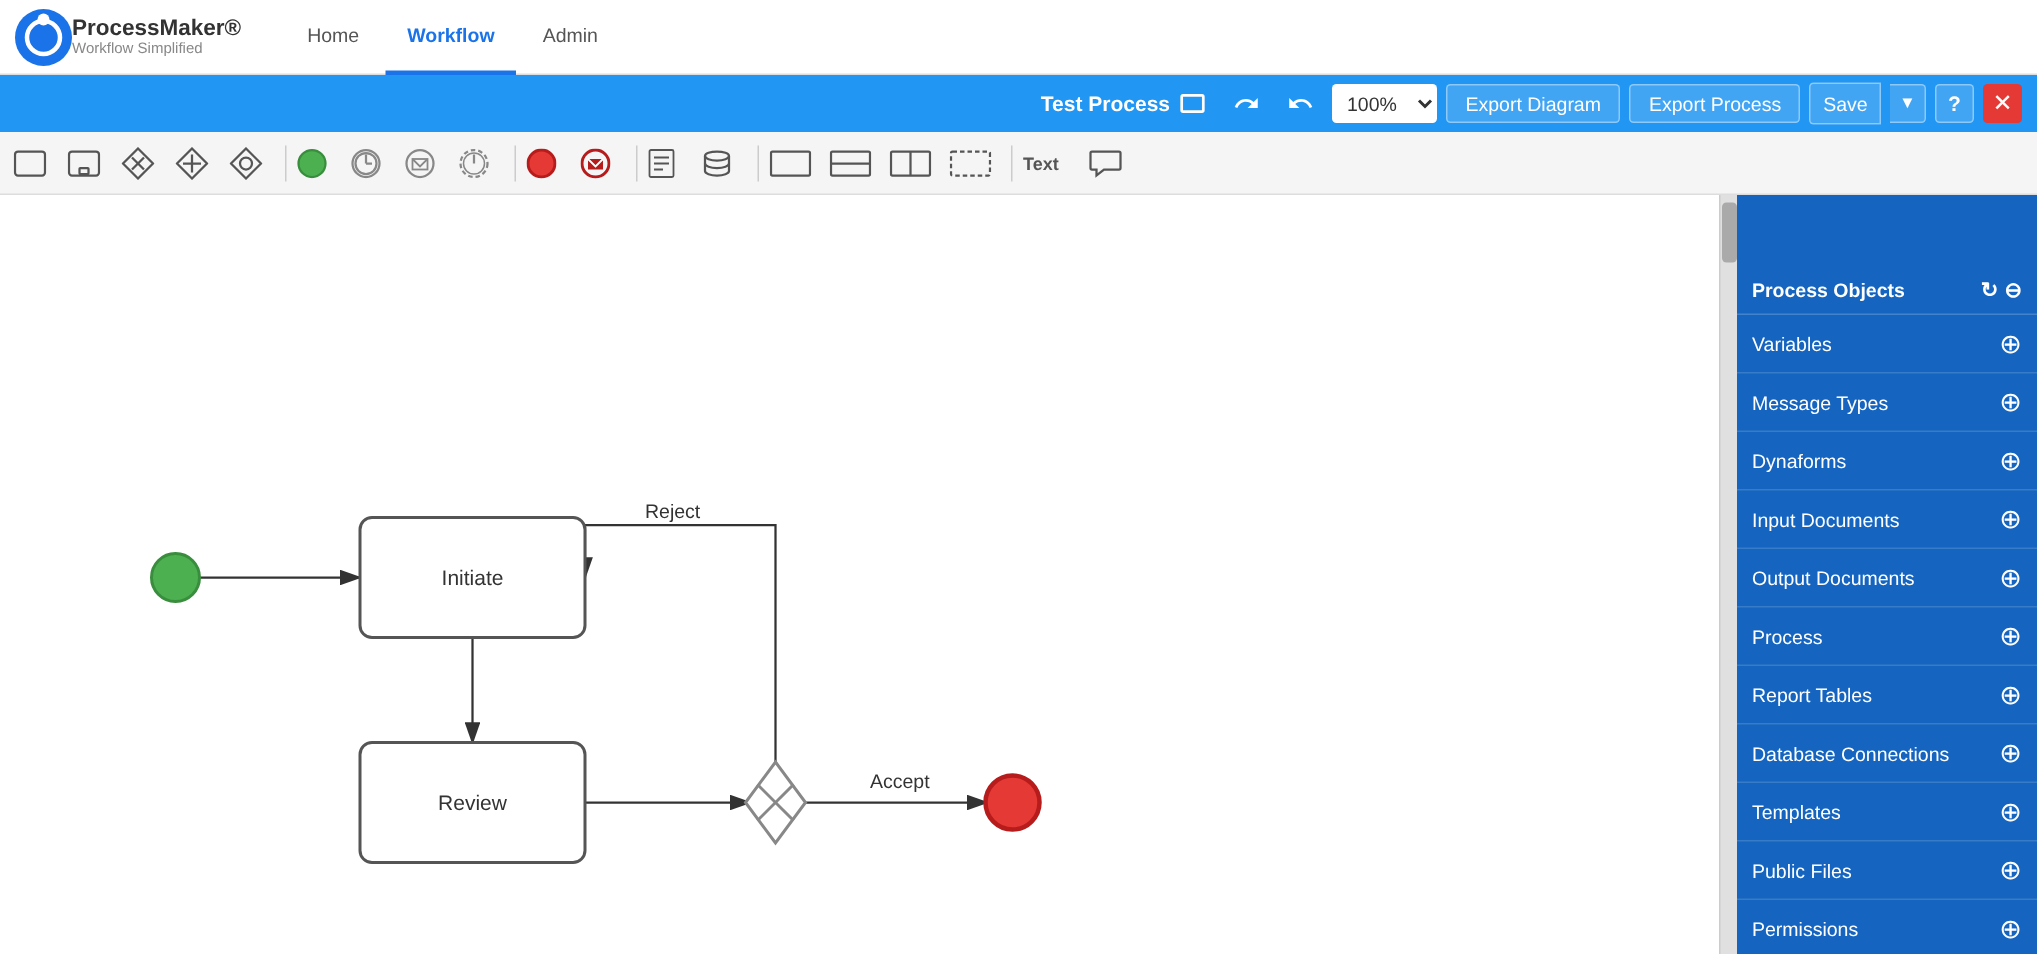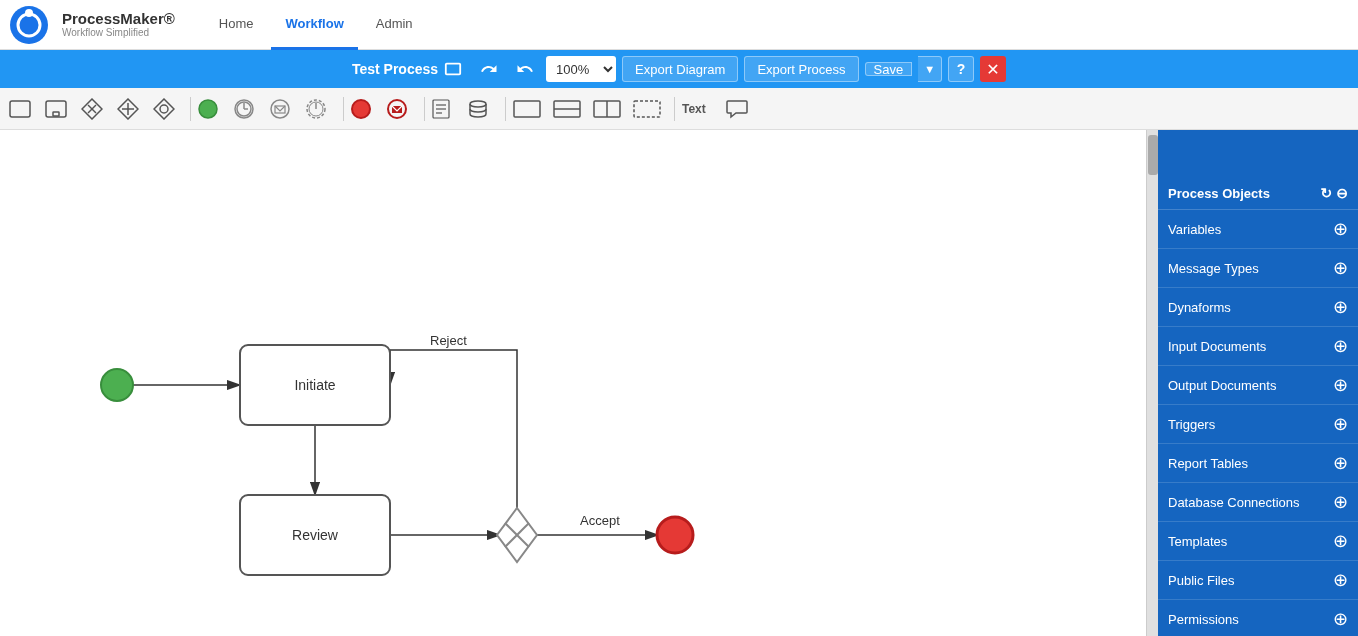--- a/index.html
+++ b/index.html
@@ -5,41 +5,41 @@
     * { box-sizing: border-box; margin: 0; padding: 0; }
     body { font-family: Arial, sans-serif; font-size: 13px; background: #f0f0f0; overflow: hidden; width: 1358px; height: 636px; }
 
     
     #topbar {
       display: flex; align-items: center; justify-content: space-between;
       background: #fff; height: 50px; padding: 0 10px;
       border-bottom: 1px solid #ddd;
     }
     #topbar-left { display: flex; align-items: center; gap: 0; }
-    #logo { display: flex; align-items: center; gap: 14px; margin-right: 30px; }
+    #logo { display: flex; align-items: center; gap: 0; margin-right: 30px; }
     #logo-circle {
       width: 38px; height: 38px; background: #1a73e8; border-radius: 50%;
       display: flex; align-items: center; justify-content: center; font-size: 18px; color: white; font-weight: bold;
     }
     #logo-text { line-height: 1.1; }
     #logo-text .brand { font-size: 15px; font-weight: bold; color: #333; }
     #logo-text .tagline { font-size: 10px; color: #888; }
     nav { display: flex; gap: 4px; }
     nav a {
       text-decoration: none; color: #555; padding: 0 14px; height: 50px;
       display: flex; align-items: center; font-size: 13px; border-bottom: 3px solid transparent;
     }
     nav a.active { color: #1a73e8; border-bottom: 3px solid #1a73e8; font-weight: bold; }
     #topbar-right { font-size: 12px; color: #555; text-align: right; }
     #topbar-right a { color: #1a73e8; text-decoration: none; }
 
     
     #process-bar {
       background: #2196F3; color: white; height: 38px;
-      display: flex; align-items: center; justify-content: center;
+      display: flex; align-items: center; justify-content: flex-end;
       padding: 0 10px;
     }
     #process-title { font-size: 14px; font-weight: bold; }
     #process-bar-right { display: flex; align-items: center; gap: 6px; }
     .pbar-btn {
       background: none; border: none; color: white; cursor: pointer;
       display: flex; align-items: center; justify-content: center;
       width: 30px; height: 28px; font-size: 16px; border-radius: 3px;
     }
     #zoom-select {
@@ -48,21 +48,21 @@
       height: 26px; min-width: 70px;
     }
     .export-btn {
       background: rgba(255,255,255,0.15); border: 1px solid rgba(255,255,255,0.4);
       color: white; padding: 4px 12px; border-radius: 3px; cursor: pointer;
       font-size: 13px; height: 26px; display: flex; align-items: center;
     }
     #save-btn {
       background: rgba(255,255,255,0.15); border: 1px solid rgba(255,255,255,0.4);
       color: white; padding: 4px 8px; border-radius: 3px 0 0 3px; cursor: pointer;
-      font-size: 13px; height: 14px; display: flex; align-items: center;
+      font-size: 13px; height: 28px; display: flex; align-items: center;
     }
     #save-dropdown {
       background: rgba(255,255,255,0.15); border: 1px solid rgba(255,255,255,0.4);
       border-left: none; color: white; padding: 4px 6px; border-radius: 0 3px 3px 0; cursor: pointer;
       font-size: 11px; height: 26px; display: flex; align-items: center;
     }
     .pbar-icon-btn {
       background: rgba(255,255,255,0.15); border: 1px solid rgba(255,255,255,0.4);
       color: white; width: 26px; height: 26px; border-radius: 3px; cursor: pointer;
       display: flex; align-items: center; justify-content: center; font-size: 14px; font-weight: bold;
@@ -395,21 +395,21 @@
         </div>
         <div class="panel-item">
           <span>Input Documents</span>
           <span class="add-icon">⊕</span>
         </div>
         <div class="panel-item">
           <span>Output Documents</span>
           <span class="add-icon">⊕</span>
         </div>
         <div class="panel-item">
-          <span>Triggers</span>
+          <span>Process</span>
           <span class="add-icon">⊕</span>
         </div>
         <div class="panel-item">
           <span>Report Tables</span>
           <span class="add-icon">⊕</span>
         </div>
         <div class="panel-item">
           <span>Database Connections</span>
           <span class="add-icon">⊕</span>
         </div>

